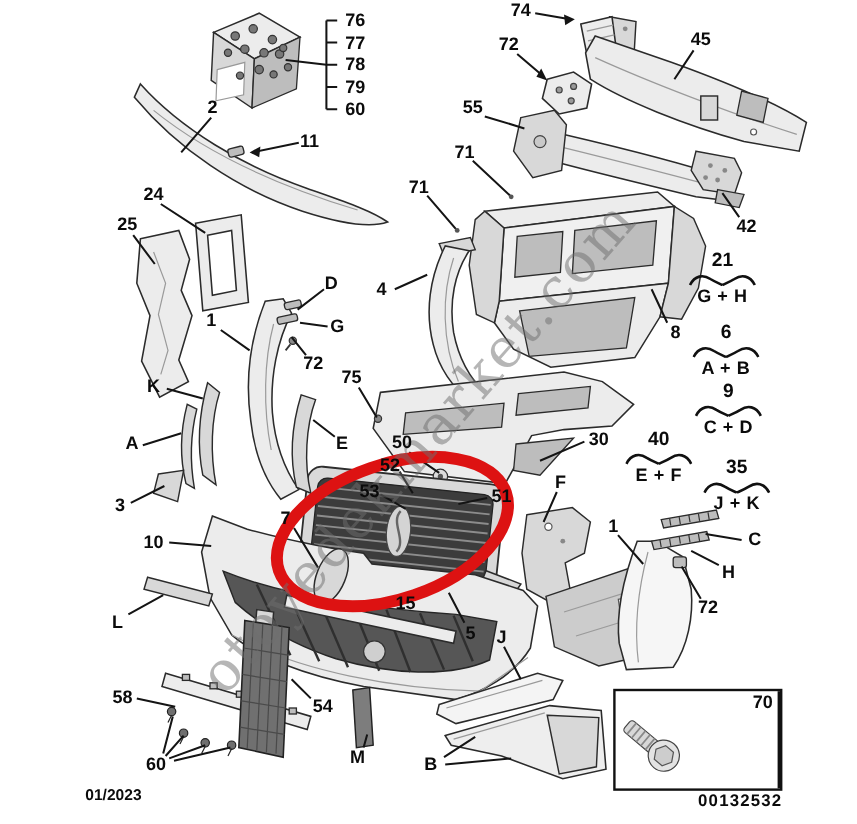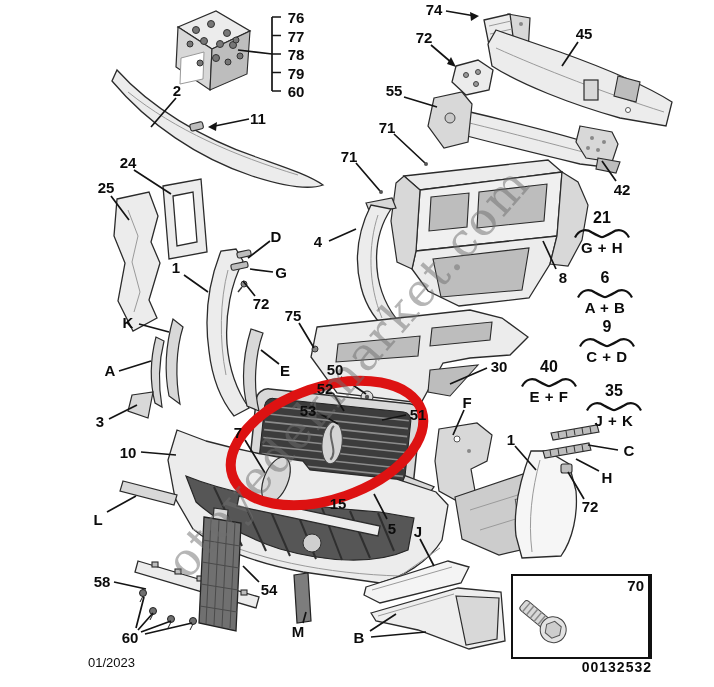--- a/index.html
+++ b/index.html
@@ -21,21 +21,21 @@
        align-items:center;line-height:1;z-index:6;}
   .grp-num{font-size:16px;font-weight:bold;}
   .grp-combo{font-size:15px;font-weight:bold;letter-spacing:.5px;margin-top:1px;white-space:nowrap;}
   .brace{display:block;margin-top:2px;}
   .legend{position:absolute;left:511px;top:574px;width:141px;height:85px;border:2.5px solid #111;
        background:#fff;display:flex;z-index:5;box-sizing:border-box;}
   .legend-cell{flex:1;position:relative;}
   .legend-cell.first{border-right:2.5px solid #111;}
   .legend-num{position:absolute;top:1px;right:4px;font-size:15px;font-weight:bold;}
   .legend-cell svg{position:absolute;left:1px;top:16px;}
-  .date{position:absolute;left:88px;top:655px;font-size:13px;font-weight:normal;z-index:6;}
+  .date{position:absolute;left:71px;top:655px;font-size:13px;font-weight:bold;z-index:6;}
   .docid{position:absolute;left:512px;top:659px;width:140px;text-align:right;font-size:14px;
        font-weight:bold;letter-spacing:1px;z-index:6;}
 </style>
 </head>
 <body>
 
 <div class="stage">
 
   <svg class="art" width="714" height="687" viewBox="0 0 714 687">
 

